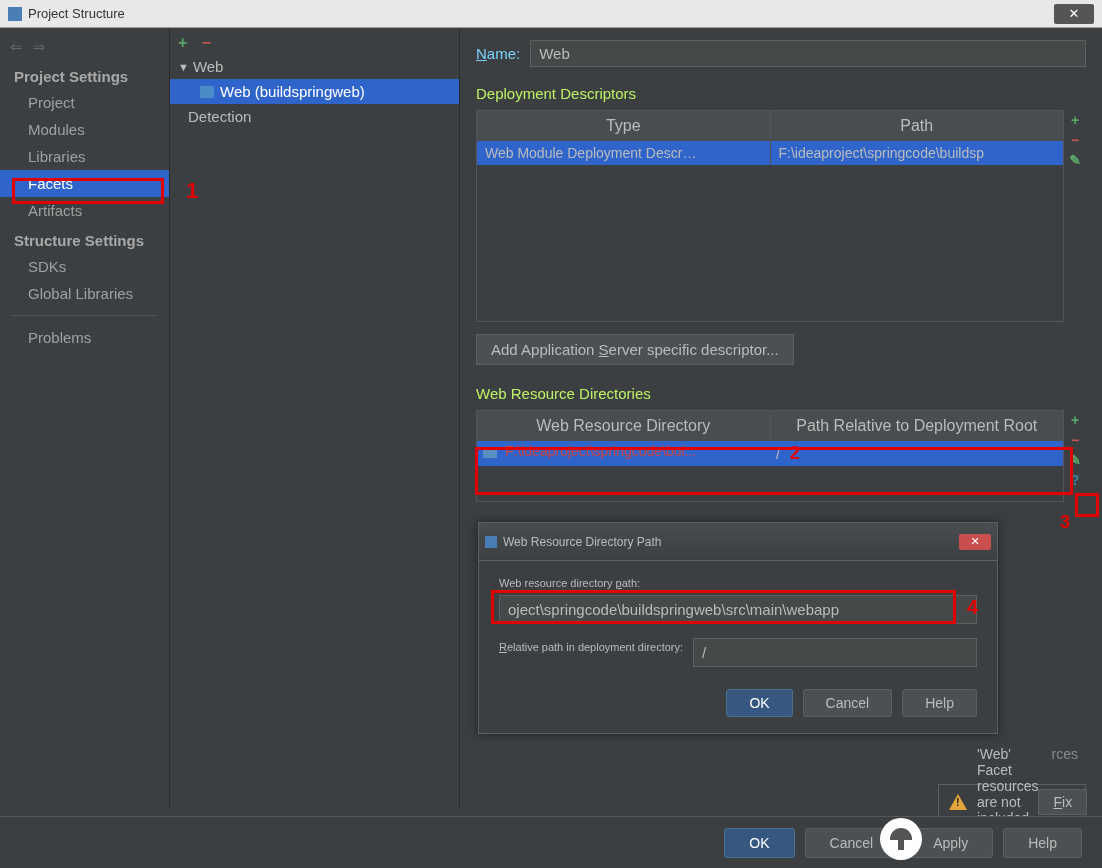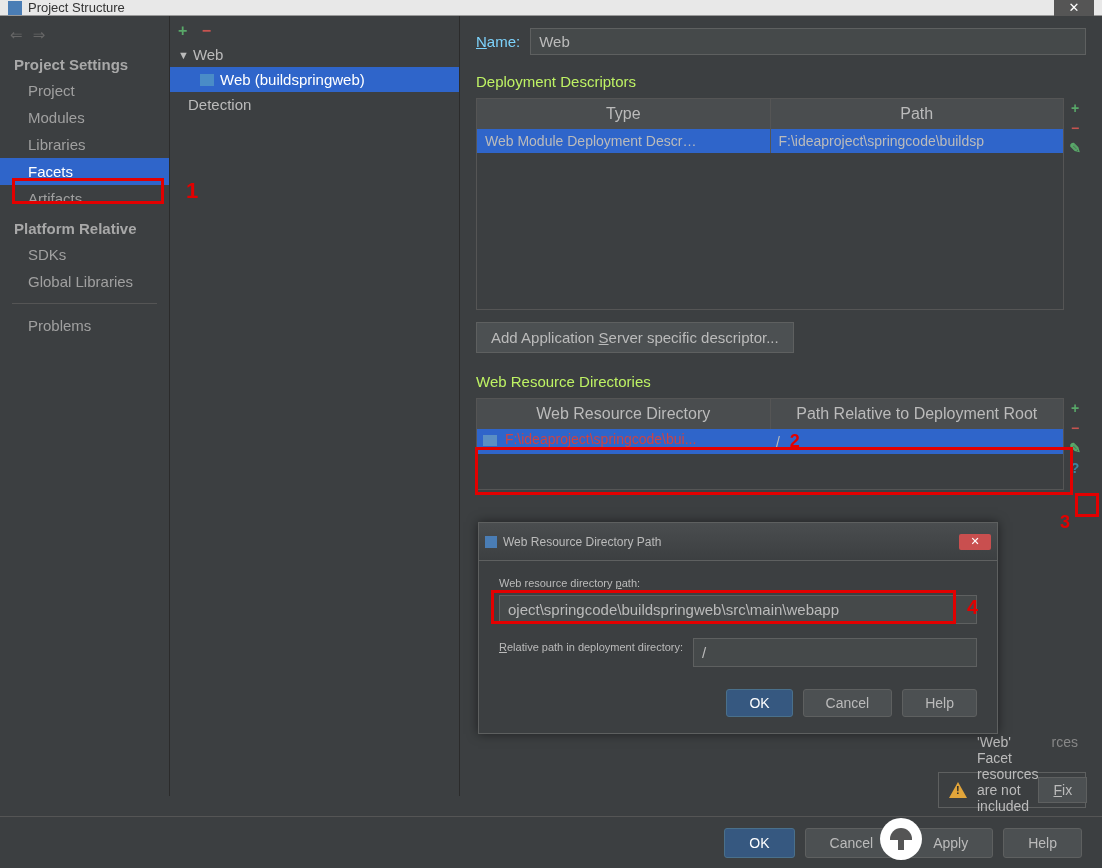--- a/index.html
+++ b/index.html
@@ -1,19 +1,19 @@
 <!DOCTYPE html>
 <html><head>
 <meta charset="utf-8">
 <style>
 * { box-sizing: border-box; margin: 0; padding: 0; font-family: "Segoe UI", Arial, sans-serif; }
 body { background: #3c3f41; color: #bbbbbb; width: 1102px; height: 868px; overflow: hidden; position: relative; }
 
 
-.titlebar { height: 16px; background: #e8e8e8; color: #333; display: flex; align-items: center; padding: 0 8px; border-bottom: 1px solid #999; }
+.titlebar { height: 28px; background: #e8e8e8; color: #333; display: flex; align-items: center; padding: 0 8px; border-bottom: 1px solid #999; }
 .titlebar .logo { width: 14px; height: 14px; background: #4a7db5; margin-right: 6px; display: inline-block; }
 .titlebar .title { font-size: 13px; color: #333; }
 .titlebar .spacer { flex: 1; }
 .titlebar .close-btn { width: 40px; height: 20px; background: #555; color: #fff; display: flex; align-items: center; justify-content: center; font-size: 13px; border-radius: 2px; cursor: pointer; }
 
 
 .main { display: flex; height: 780px; background: #3c3f41; }
 
 
 .sidebar { width: 170px; background: #3c3f41; border-right: 1px solid #2b2b2b; padding-top: 6px; }
@@ -131,21 +131,21 @@
     <div class="nav-arrows">
       <span>⇐</span>
       <span>⇒</span>
     </div>
     <div class="section-header">Project Settings</div>
     <div class="sidebar-item">Project</div>
     <div class="sidebar-item">Modules</div>
     <div class="sidebar-item">Libraries</div>
     <div class="sidebar-item selected">Facets</div>
     <div class="sidebar-item">Artifacts</div>
-    <div class="section-header">Platform Relative</div>
+    <div class="section-header">Structure Settings</div>
     <div class="sidebar-item">SDKs</div>
     <div class="sidebar-item">Global Libraries</div>
     <div class="sidebar-divider"></div>
     <div class="sidebar-item" style="padding-left:28px">Problems</div>
   </div>
 
   <div class="tree-panel">
     <div class="tree-toolbar">
       <span class="plus">+</span>
       <span class="minus">−</span>

